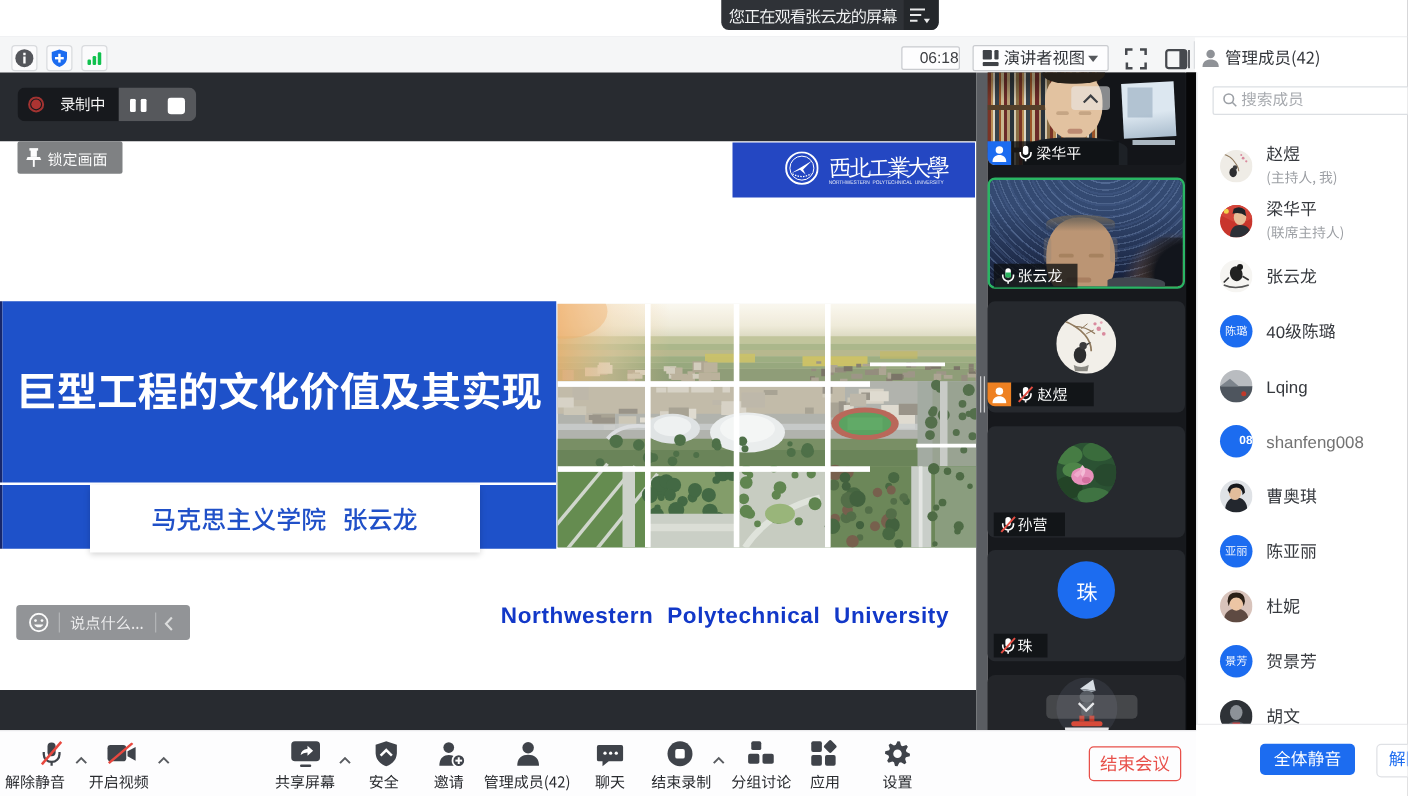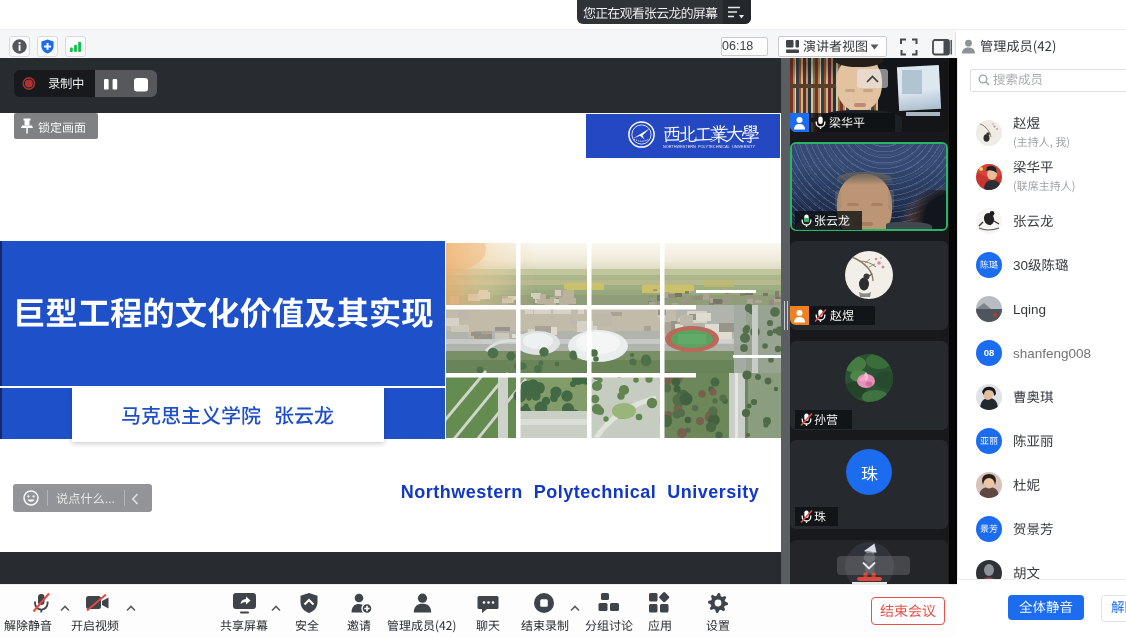--- a/index.html
+++ b/index.html
@@ -155,21 +155,21 @@
         <rect x="7.6" y="5" width="1.9" height="7" fill="#fff"></rect>
         <rect x="5" y="7.6" width="7" height="1.9" fill="#fff"></rect>
       </svg></div>
     <div class="abs" style="left:65px;top:36px;width:19px;height:19px;background:#fbfbfc;border:1px solid #d9dbde;border-radius:3px"><svg width="17" height="17" style="margin:1px">
         <g fill="#10c14e">
           <rect x="3" y="9.5" width="2.8" height="4.5" rx="1"></rect>
           <rect x="7.1" y="6.8" width="2.8" height="7.2" rx="1"></rect>
           <rect x="11.2" y="3.8" width="2.8" height="10.2" rx="1"></rect>
         </g>
       </svg></div>
-    <div class="abs" style="left:721px;top:37px;width:45px;height:17px;background:#fdfdfe;border:1px solid #c9cbcf;border-radius:2px;font:12.5px/17px 'Liberation Sans',sans-serif;color:#3c3e42;text-align:left">06:18</div>
+    <div class="abs" style="left:721px;top:37px;width:45px;height:17px;background:#fdfdfe;border:1px solid #c9cbcf;border-radius:2px;font:12.5px/17px 'Liberation Sans',sans-serif;color:#3c3e42;text-align:right">06:18</div>
     <div class="abs" style="left:778px;top:36px;width:107px;height:19px;background:#fdfdfe;border:1px solid #c9cbcf;border-radius:2px"></div>
     <svg class="abs" style="left:786px;top:40px" width="13" height="13">
       <g fill="#3f4247">
         <rect x="0" y="0" width="7.5" height="7.5" rx="1"></rect>
         <rect x="0" y="9.5" width="13" height="3.5" rx="1"></rect>
         <rect x="9.5" y="0" width="3.5" height="7.5" rx="1"></rect>
       </g>
     </svg>
     <svg class="abs" style="left:870px;top:44px" width="9" height="6">
       <path d="M0.5 0.5 l8 0 l-4 5 z" fill="#55585c"></path>
@@ -733,37 +733,37 @@
       </defs>
       <g clip-path="url(#mc3)">
         <rect width="26" height="26" fill="#f6f5f2"></rect>
         <path d="M3 20 q9 4 20 0" fill="none" stroke="#555" stroke-width="1.2"></path>
         <ellipse cx="13" cy="11" rx="5" ry="6" fill="#222" transform="rotate(-20 13 11)"></ellipse>
         <circle cx="16" cy="5.5" r="2.4" fill="#1a1a1a"></circle>
         <path d="M7 14 l-4 4 M18 13 l5 3" stroke="#333" stroke-width="1.4"></path>
       </g>
     </svg>
     <div class="abs" style="left:976px;top:252px;width:26px;height:26px;background:#1c6cf0;border-radius:50%"></div>
-    <div class="abs" style="left:1013px;top:258px;font:13.5px 'Liberation Sans',sans-serif;color:#36393e">30</div>
+    <div class="abs" style="left:1013px;top:258px;font:13.5px 'Liberation Sans',sans-serif;color:#36393e">40</div>
     <svg class="abs" style="left:976.0px;top:296.0px" width="26" height="26">
       <defs>
         <clipPath id="mc4">
           <circle cx="13.0" cy="13.0" r="13.0"></circle>
         </clipPath>
       </defs>
       <g clip-path="url(#mc4)">
         <rect width="26" height="26" fill="#b9bcc0"></rect>
         <rect y="13" width="26" height="13" fill="#4e555e"></rect>
         <path d="M0 13 l8 -6 l7 6 z" fill="#7d848c"></path>
         <circle cx="19" cy="19" r="2" fill="#c0392b"></circle>
       </g>
     </svg>
     <div class="abs" style="left:1013px;top:302px;font:13.5px 'Liberation Sans',sans-serif;color:#36393e">Lqing</div>
     <div class="abs" style="left:976px;top:340px;width:26px;height:26px;background:#1c6cf0;border-radius:50%"></div>
-    <div class="abs" style="left:976px;top:340px;width:26px;height:26px;font:bold 9.5px/26px 'Liberation Sans',sans-serif;color:#fff;text-align:center">08</div>
+    <div class="abs" style="left:976px;top:340px;width:26px;height:26px;font:bold 9.5px/26px 'Liberation Sans',sans-serif;color:#fff;text-align:right">08</div>
     <div class="abs" style="left:1013px;top:346px;font:13.5px 'Liberation Sans',sans-serif;color:#737373">shanfeng008</div>
     <svg class="abs" style="left:976.0px;top:384.0px" width="26" height="26">
       <defs>
         <clipPath id="mc5">
           <circle cx="13.0" cy="13.0" r="13.0"></circle>
         </clipPath>
       </defs>
       <g clip-path="url(#mc5)">
         <rect width="26" height="26" fill="#dfe2e6"></rect>
         <path d="M4 26 q0 -12 9 -12 q9 0 9 12 z" fill="#23272e"></path>

